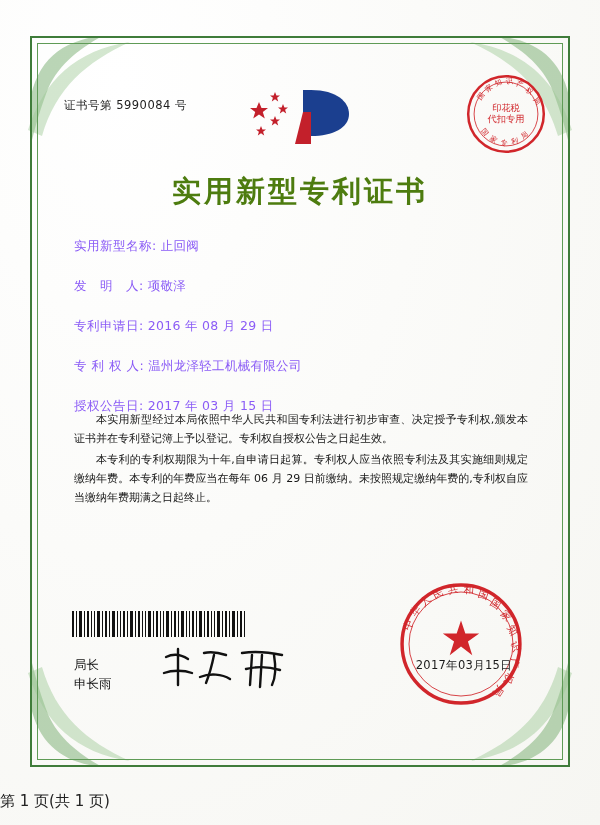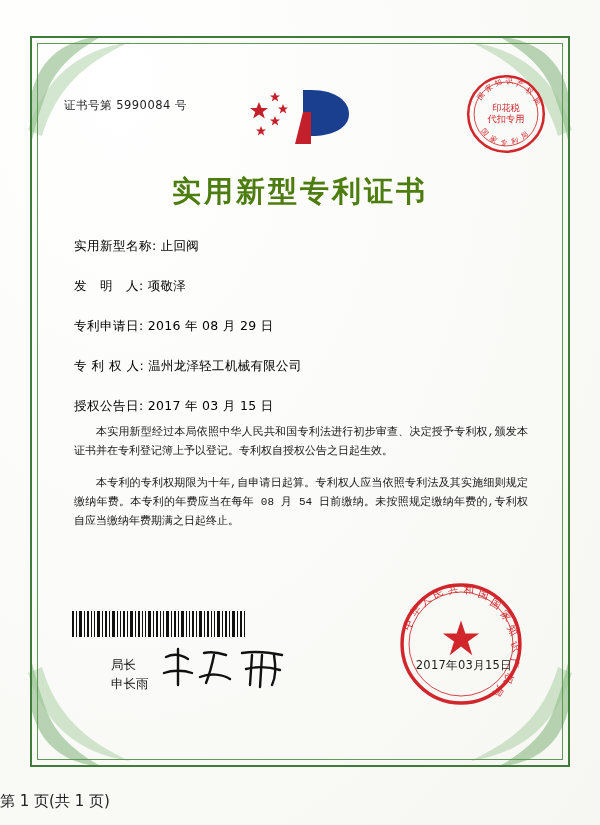--- a/index.html
+++ b/index.html
@@ -110,21 +110,21 @@
   }
 
   .fields {
     position: absolute;
     left: 14px;
     top: 168px;
     right: 10px;
   }
   .field {
     font-size: 12.5px;
-    color: #000000;
+    color: #8b5cf6;
     margin-bottom: 23px;
     white-space: nowrap;
     font-family: "DejaVu Sans", "Liberation Sans", sans-serif;
   }
   .field .lab {
     letter-spacing: .5px;
   }
   .field .val {
     letter-spacing: .3px;
   }
@@ -133,41 +133,39 @@
     position: absolute;
     left: 14px;
     right: 12px;
     top: 340px;
     font-size: 11px;
     line-height: 19px;
     color: #171717;
     text-align: justify;
   }
   .paras p {
-    margin: 13px 0 2px 0;
+    margin: 0 0 2px 0;
     text-indent: 22px;
-    font-family: Liberation Mono, monospace;
   }
 
   .barcode {
     position: absolute;
     left: 12px;
     bottom: 108px;
     width: 175px;
     height: 26px;
   }
 
   .sign-block {
     position: absolute;
     left: 14px;
     bottom: 52px;
     font-size: 12.5px;
     line-height: 19px;
     color: #141414;
-    margin-left: 37px;
   }
   .signature {
     position: absolute;
     left: 96px;
     bottom: 52px;
     width: 150px;
     height: 50px;
   }
   .seal-bottom {
     position: absolute;
@@ -277,21 +275,21 @@
         <span class="val">温州龙泽轻工机械有限公司</span>
       </div>
       <div class="field">
         <span class="lab">授权公告日:</span>
         <span class="val">2017 年 03 月 15 日</span>
       </div>
     </div>
 
     <div class="paras">
       <p>本实用新型经过本局依照中华人民共和国专利法进行初步审查、决定授予专利权,颁发本证书并在专利登记簿上予以登记。专利权自授权公告之日起生效。</p>
-      <p>本专利的专利权期限为十年,自申请日起算。专利权人应当依照专利法及其实施细则规定缴纳年费。本专利的年费应当在每年 08 月 54 日前缴纳。未按照规定缴纳年费的,专利权自应当缴纳年费期满之日起终止。</p>
+      <p>本专利的专利权期限为十年,自申请日起算。专利权人应当依照专利法及其实施细则规定缴纳年费。本专利的年费应当在每年 06 月 29 日前缴纳。未按照规定缴纳年费的,专利权自应当缴纳年费期满之日起终止。</p>
     </div>
 
     <svg class="barcode" viewBox="0 0 175 26">
       <g fill="#111">
         <rect x="0" y="0" width="2" height="26"></rect>
           <rect x="4" y="0" width="1" height="26"></rect>
         <rect x="7" y="0" width="3" height="26"></rect>
           <rect x="12" y="0" width="1" height="26"></rect>
         <rect x="15" y="0" width="2" height="26"></rect>
           <rect x="19" y="0" width="1" height="26"></rect>

